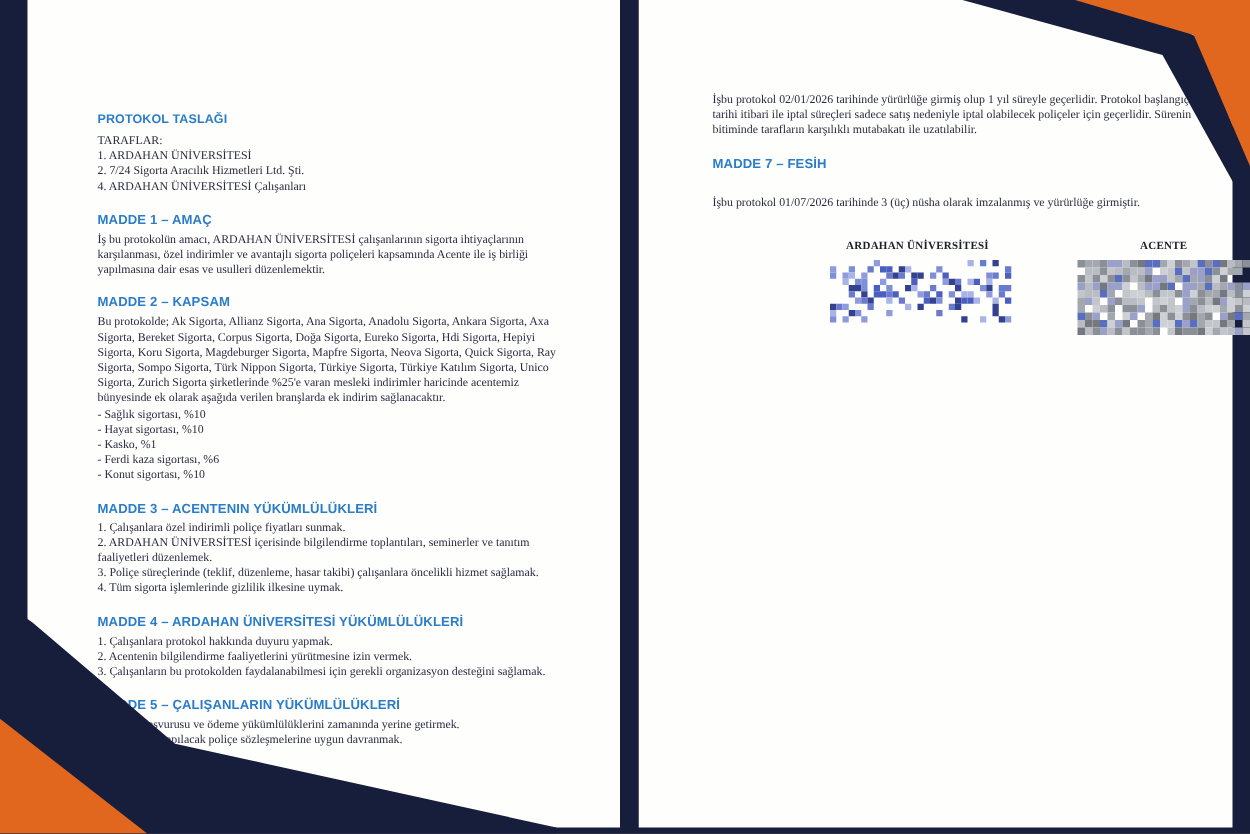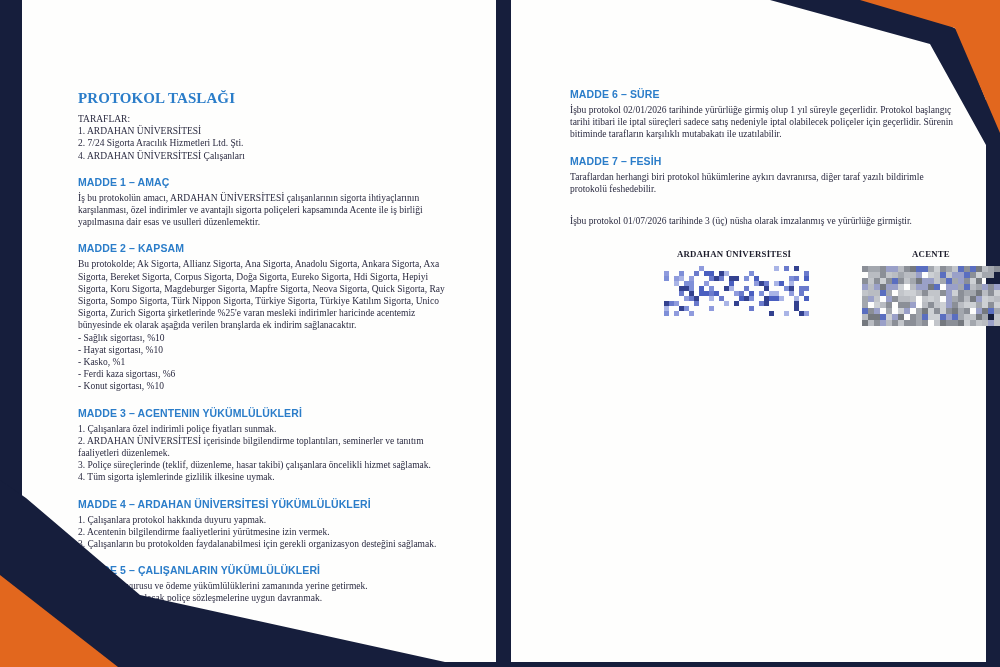--- a/index.html
+++ b/index.html
@@ -13,23 +13,23 @@
   }
   .page.left{left:22px;width:474px;}
   .page.right{left:511px;width:475px;}
   .decor{position:absolute;inset:0;width:1000px;height:667px;pointer-events:none;}
 
   .content{position:relative;color:#2a2a40;}
   .page.left .content{padding:90px 18px 0 56px;width:378px;}
   .page.right .content{padding:74px 20px 0 59px;width:392px;}
 
   .doc-title{
-    font-family:Liberation Serif, serif;
+    font-family:Liberation Sans, sans-serif;
     font-weight:bold;color:var(--blue,#2b7dc9);
-    font-size:15px;margin:0 0 6px 0;letter-spacing:.1px;
+    font-size:10px;margin:0 0 6px 0;letter-spacing:.1px;
   }
   .intro p{margin:0;font-size:9.5px;line-height:12.2px;}
   .section h3{
     font-family:"Liberation Sans","DejaVu Sans",sans-serif;
     font-weight:bold;color:var(--blue,#2b7dc9);
     font-size:10.5px;margin:14px 0 4px 0;letter-spacing:.1px;
   }
   .section p{margin:0;font-size:9.5px;line-height:12.2px;}
   .closing{margin:20px 0 0 0;font-size:9.5px;line-height:12.2px;}
 
@@ -92,26 +92,24 @@
             <p>2. Acente ile yapılacak poliçe sözleşmelerine uygun davranmak.</p>
           </div>
         </div>
     </div>
   </div>
 
   <div class="page right">
     <div class="content">
       <div id="p2-sections">
           <div class="section">
-            <h3>MADDE 6 – SÜRE</h3>
             <p>İşbu protokol 02/01/2026 tarihinde yürürlüğe girmiş olup 1 yıl süreyle geçerlidir. Protokol başlangıç tarihi itibari ile iptal süreçleri sadece satış nedeniyle iptal olabilecek poliçeler için geçerlidir. Sürenin bitiminde tarafların karşılıklı mutabakatı ile uzatılabilir.</p>
           </div>
           <div class="section">
             <h3>MADDE 7 – FESİH</h3>
-            <p>Taraflardan herhangi biri protokol hükümlerine aykırı davranırsa, diğer taraf yazılı bildirimle protokolü feshedebilir.</p>
           </div>
         </div>
       <p class="closing">İşbu protokol 01/07/2026 tarihinde 3 (üç) nüsha olarak imzalanmış ve yürürlüğe girmiştir.</p>
 
       <div class="sig-area">
         <div class="sig-col left-col">
           <span class="sig-label">ARDAHAN ÜNİVERSİTESİ</span>
           <span class="mosaic" id="sig-mosaic" style="width: 150px; height: 52px;">
               <i style="left: 40px; top: 0px; width: 5px; height: 5px; background: rgb(143, 155, 221);"></i>
               <i style="left: 115px; top: 0px; width: 5px; height: 5px; background: rgb(169, 180, 230);"></i>

